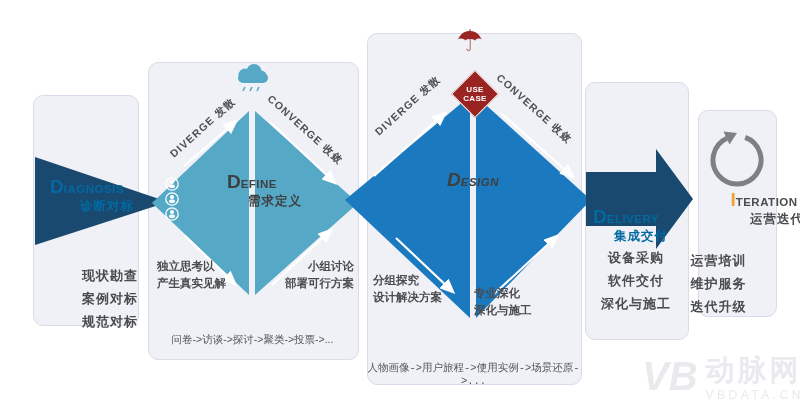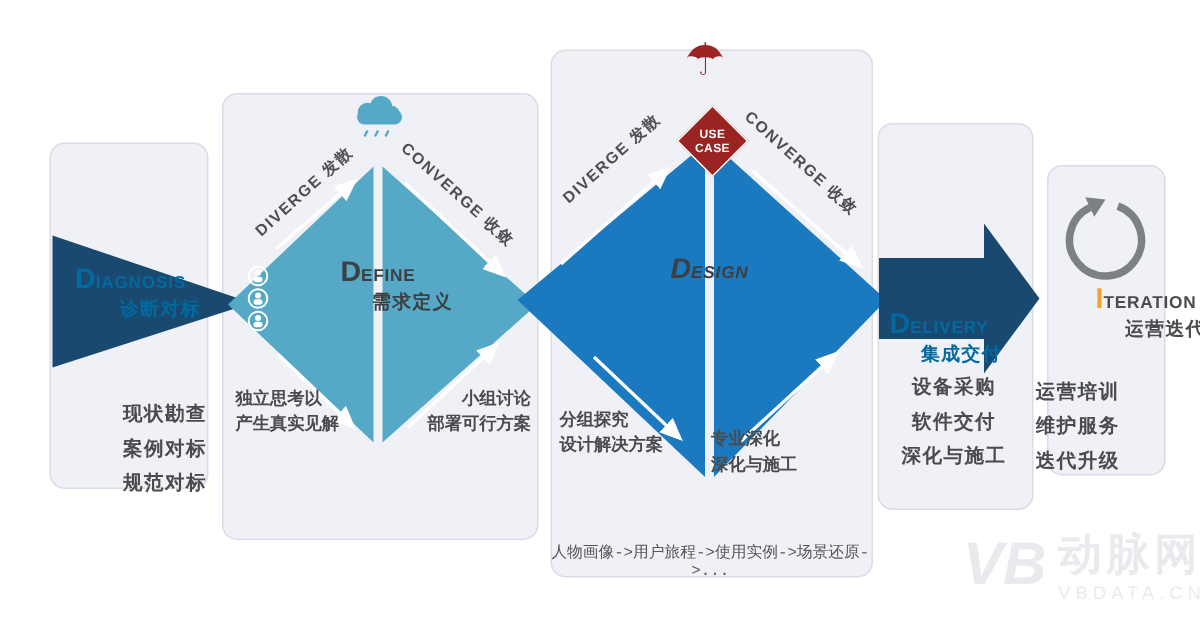--- a/index.html
+++ b/index.html
@@ -199,20 +199,21 @@
   </div>
   <div class="note" id="note-design-left">
     <div>分组探究</div>
     <div>设计解决方案</div>
   </div>
   <div class="note" id="note-design-right">
     <div>专业深化</div>
     <div>深化与施工</div>
   </div>
 
+  <div class="flow-footer" id="footer-define">问卷-&gt;访谈-&gt;探讨-&gt;聚类-&gt;投票-&gt;...</div>
   <div class="flow-footer" id="footer-design">人物画像-&gt;用户旅程-&gt;使用实例-&gt;场景还原-&gt;...</div>
 
   <div class="watermark">
     <span class="wm-logo">VB</span>
     <span>
       <div class="wm-name">动脉网</div>
       <div class="wm-site">VBDATA.CN</div>
     </span>
   </div>
 

